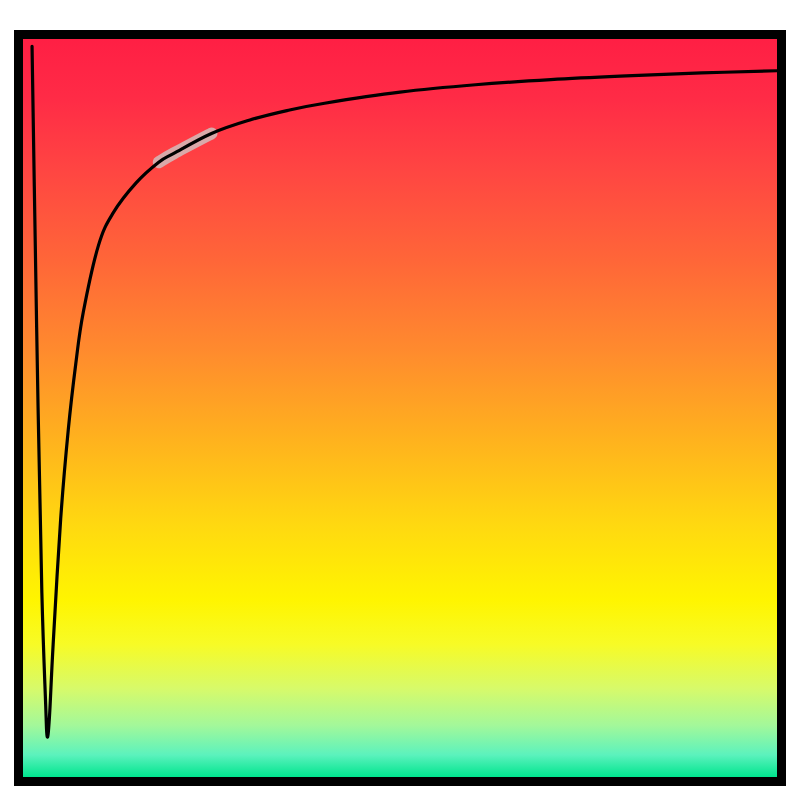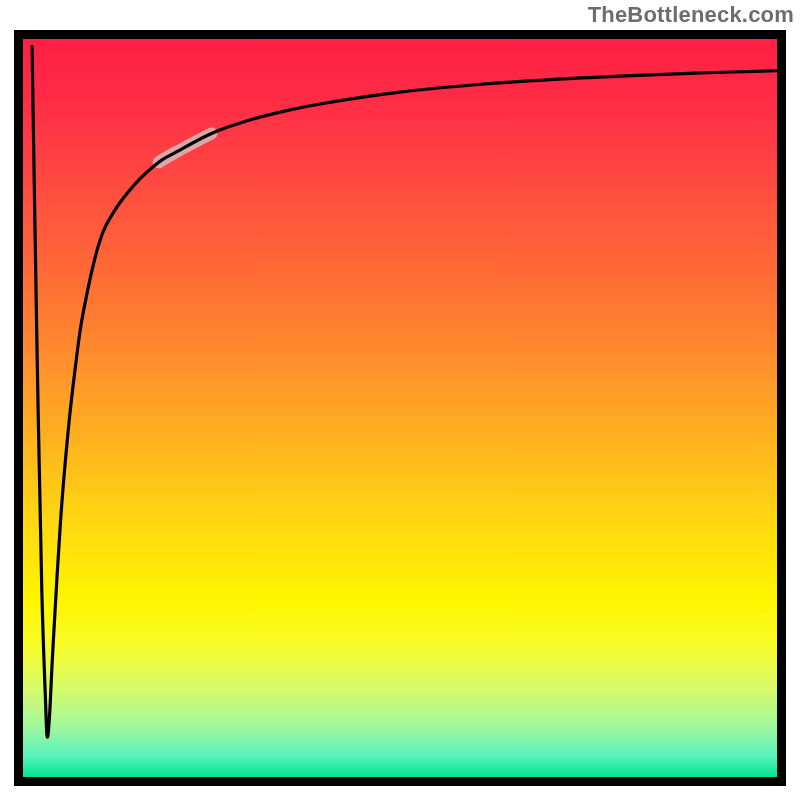--- a/index.html
+++ b/index.html
@@ -68,21 +68,20 @@
     left: 0;
     width: 100%;
     height: 100%;
     overflow: visible;
   }
 </style>
 </head>
 <body>
 
 <div class="container">
-  <div class="watermark">TheBottleneck.com</div>
 
   <div class="chart-frame">
     <div class="plot-area">
       <div class="gradient-bg"></div>
       <svg class="curve" viewBox="0 0 754 738" preserveAspectRatio="none">
         <path stroke-width="12" stroke-linecap="round" fill="none" stroke="#d9a9a9" d="M 135.72 123.25 C 138.43 121.65, 141.30 119.57, 150.80 114.39 C 160.30 109.21, 181.71 98.05, 188.50 94.46"></path>
         <path stroke="#000000" stroke-width="3.2" stroke-linecap="round" stroke-linejoin="round" fill="none" d="M 9.05 7.38 C 9.46 32.62, 10.22 82.51, 11.31 147.60 C 12.40 212.69, 13.72 295.94, 15.08 369.00 C 16.44 442.06, 17.49 500.36, 18.85 553.50 C 20.21 606.64, 21.67 638.30, 22.62 664.20 C 23.57 690.10, 23.45 694.75, 24.13 697.41 C 24.81 700.07, 25.30 695.57, 26.39 678.96 C 27.48 662.36, 28.12 641.03, 30.16 605.16 C 32.20 569.29, 34.99 518.22, 37.70 479.70 C 40.41 441.18, 42.53 419.04, 45.24 391.14 C 47.95 363.24, 50.07 345.97, 52.78 324.72 C 55.49 303.47, 56.25 294.31, 60.32 273.06 C 64.39 251.81, 69.97 224.57, 75.40 206.64 C 80.83 188.71, 83.69 184.72, 90.48 173.43 C 97.27 162.14, 104.96 152.94, 113.10 143.91 C 121.24 134.88, 128.93 128.56, 135.72 123.25 C 142.51 117.93, 141.30 119.57, 150.80 114.39 C 160.30 109.21, 174.93 100.44, 188.50 94.46 C 202.07 88.49, 212.63 85.30, 226.20 81.18 C 239.77 77.06, 250.33 74.64, 263.90 71.59 C 277.47 68.53, 281.24 67.53, 301.60 64.21 C 321.96 60.89, 349.86 56.46, 377.00 53.14 C 404.14 49.82, 425.26 48.01, 452.40 45.76 C 479.54 43.50, 500.66 42.18, 527.80 40.59 C 554.94 39.00, 576.06 38.10, 603.20 36.90 C 630.34 35.70, 651.46 34.88, 678.60 33.95 C 705.74 33.02, 740.43 32.13, 754.00 31.73"></path>
       </svg>
     </div>
   </div>

